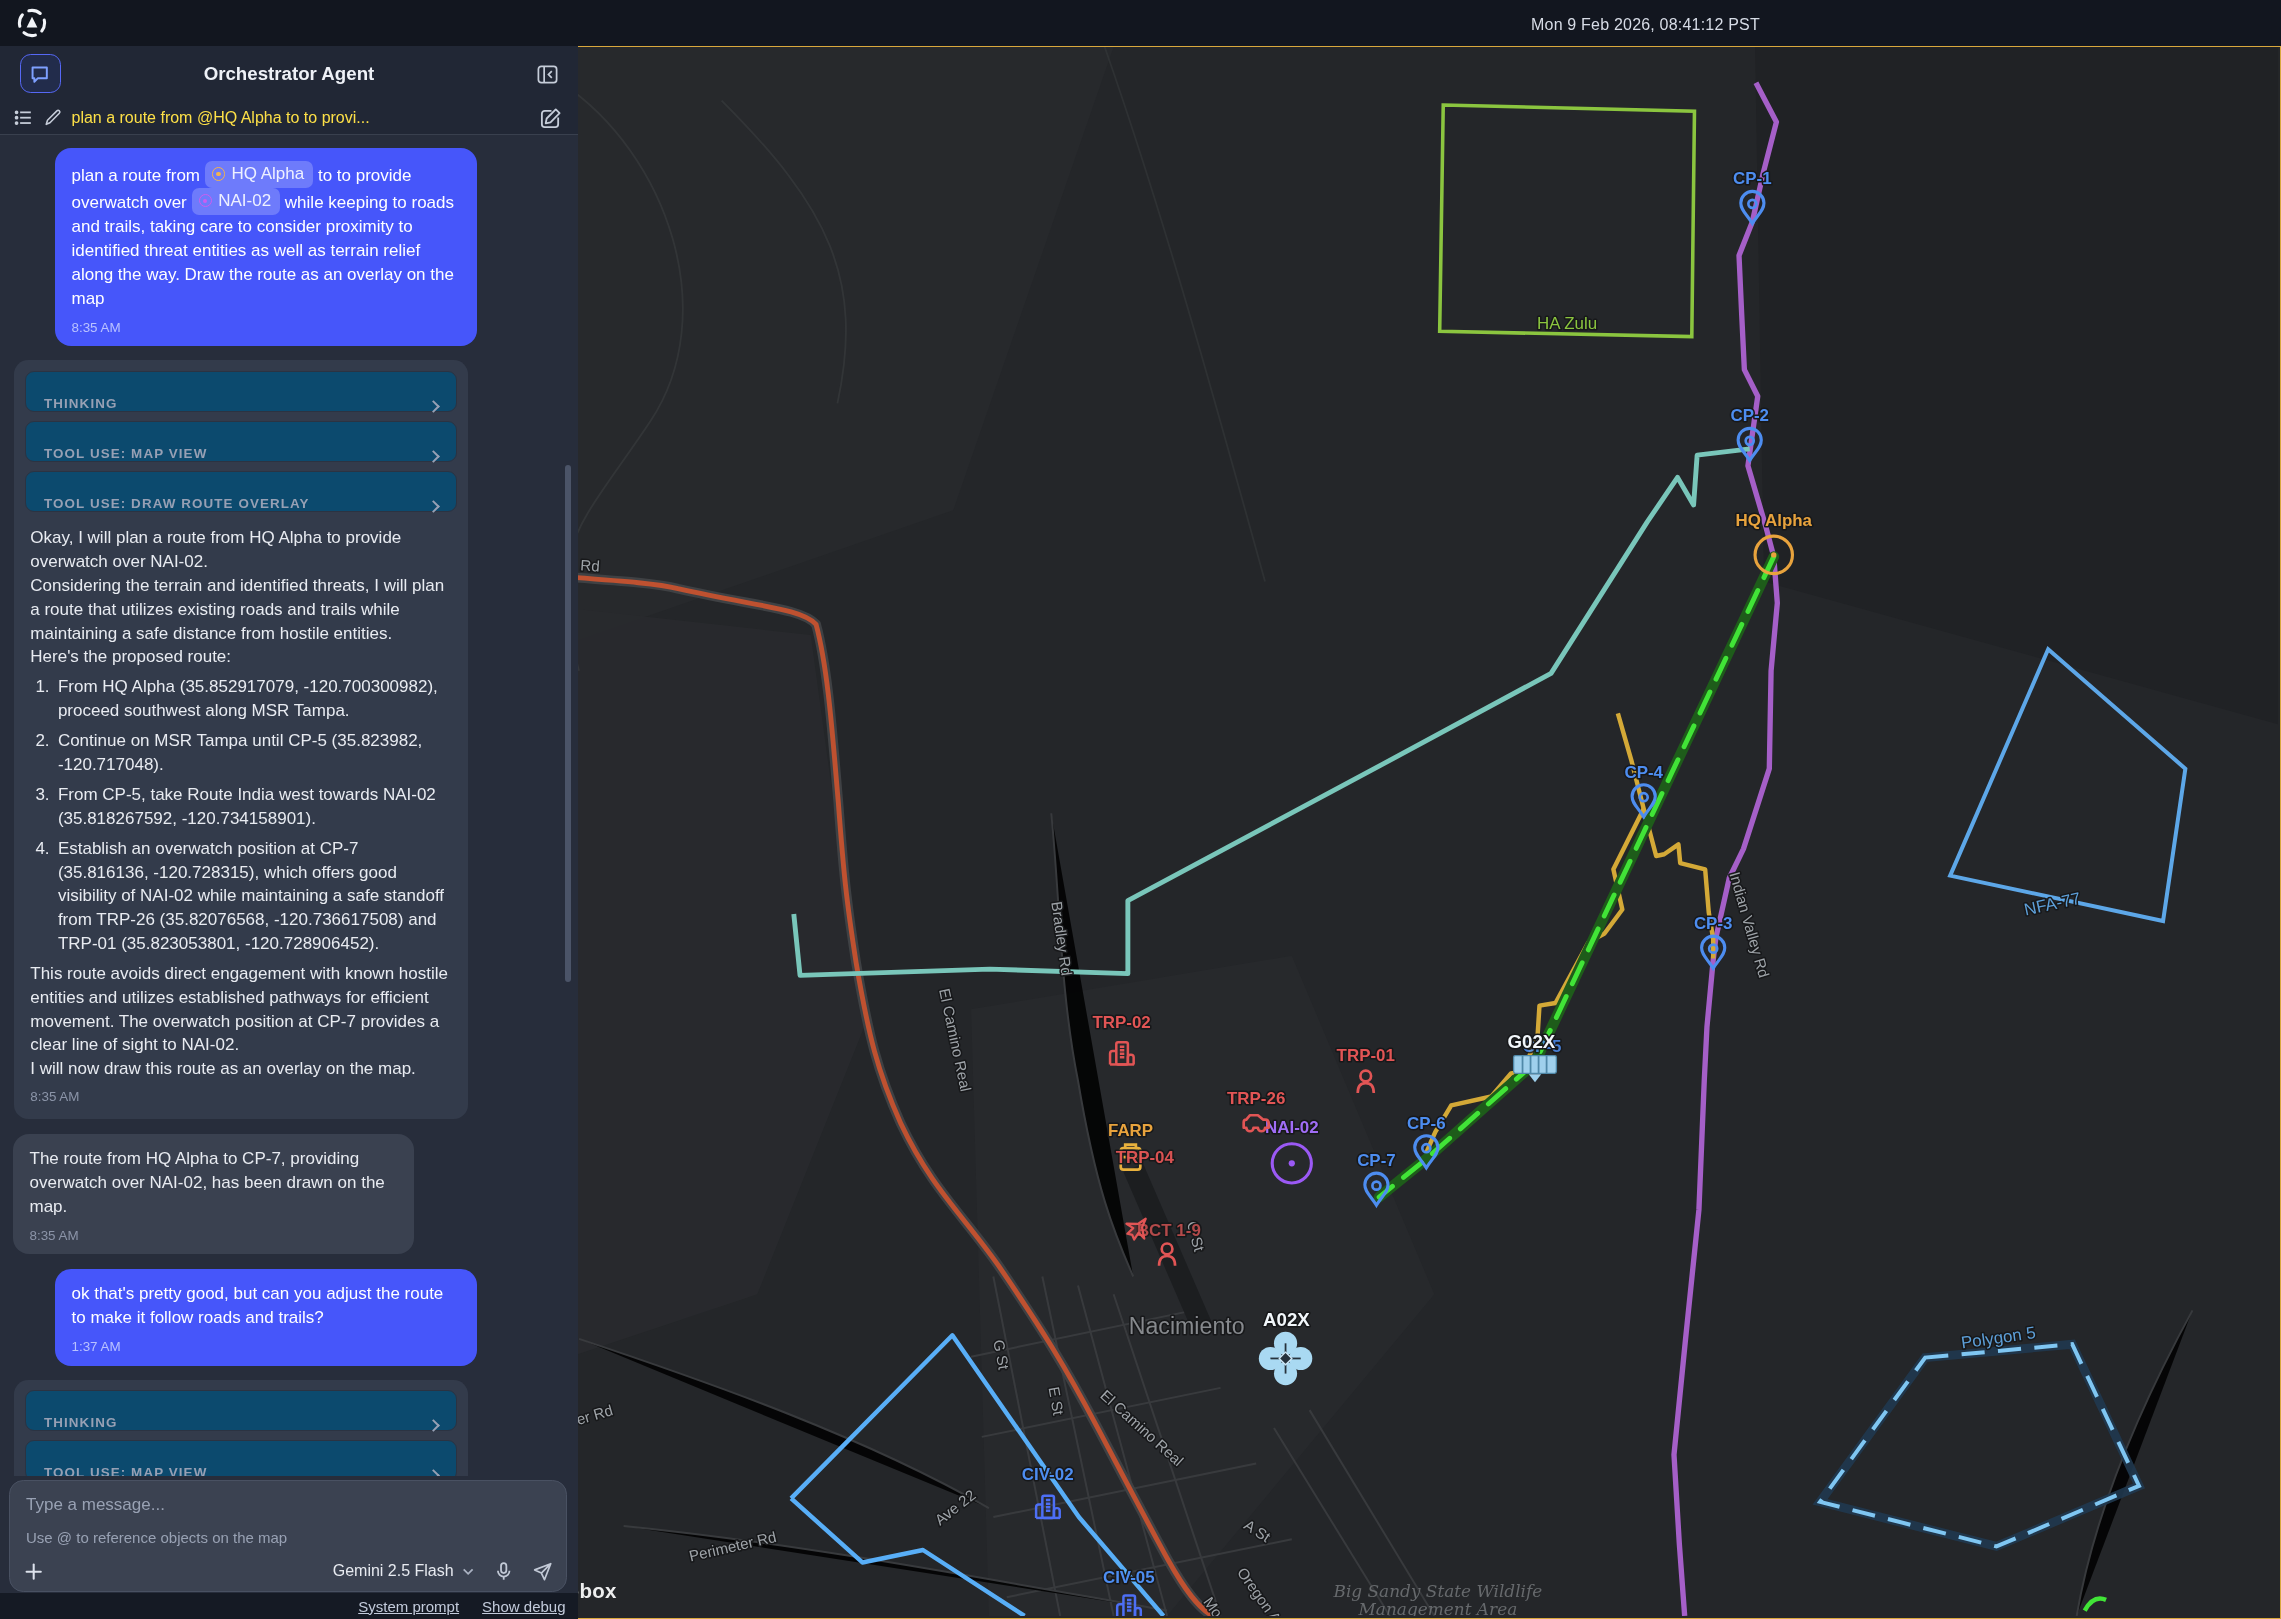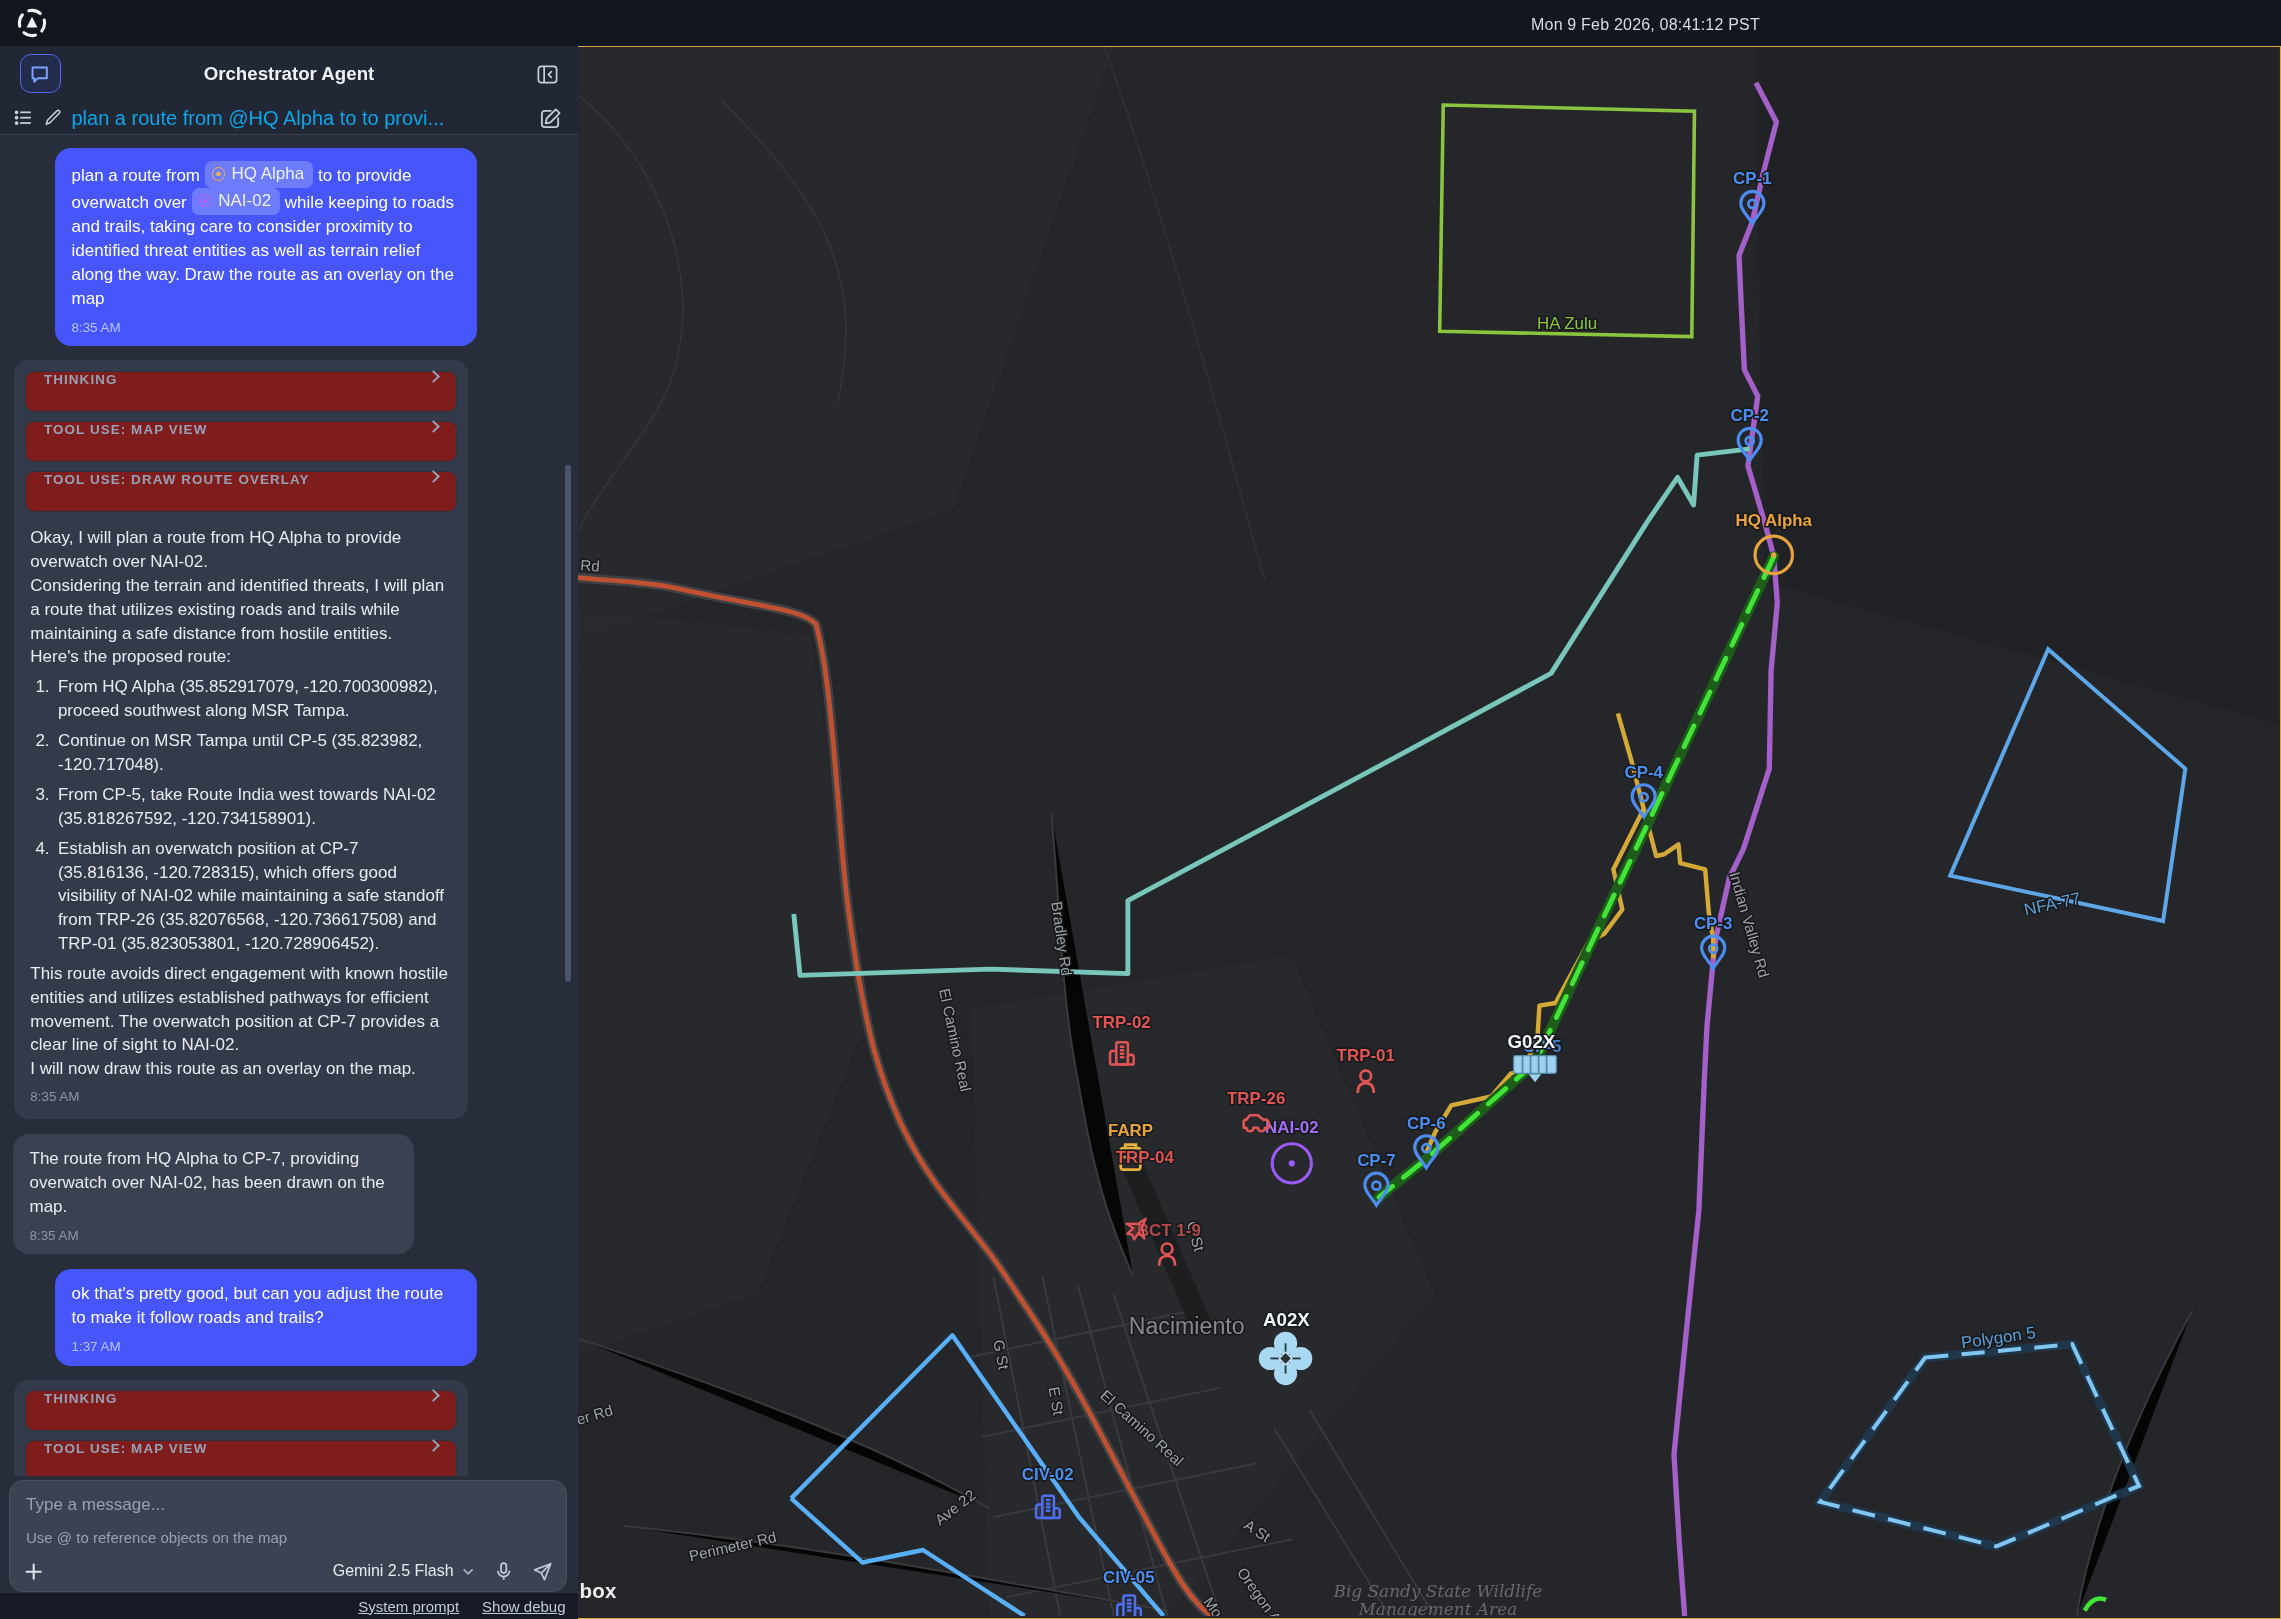--- a/index.html
+++ b/index.html
@@ -12,34 +12,34 @@
 
   
   .sidebar { position:absolute; left:0; top:46px; width:578px; height:1573px; background:#272d3b; z-index:20; }
   .sb-head { position:relative; height:89px; background:#212735; border-bottom:0.9px solid #39404e; }
   .sb-row1 { position:relative; height:55px; display:flex; align-items:center; }
   .chat-mode-btn { position:absolute; left:19.6px; top:8px; width:41px; height:39px; border:1.3px solid #5668f5; border-radius:10.7px; background:#222c4b; display:flex; align-items:center; justify-content:center; }
   .sb-title { width:100%; text-align:center; font-size:18.7px; font-weight:700; color:#eef1f7; }
   .icon-btn { background:none; border:none; cursor:pointer; display:flex; align-items:center; justify-content:center; }
   .collapse-btn { position:absolute; right:14.3px; top:12.5px; width:32px; height:32px; }
   .sb-row2 { position:relative; height:34px; display:flex; align-items:center; padding:0 12.5px; gap:9px; }
-  .conv-title { font-size:20px; color:#0ea5e9; white-space:nowrap; overflow:hidden; flex:1; }
+  .conv-title { font-size:16px; color:#fde047; white-space:nowrap; overflow:hidden; flex:1; }
   .newchat-btn { width:30px; height:27px; }
 
   .messages { position:absolute; left:0; top:89px; bottom:143px; width:489px; overflow:hidden; padding:12.5px 12.5px 0 12.5px; display:flex; flex-direction:column; }
   .msg-user { align-self:flex-end; max-width:422px; background:#4656fa; border-radius:16px; padding:13.4px 17px 9px 17px; color:#fff; font-size:17px; line-height:1.42; margin-bottom:14.3px; }
   .msg-user .time { color:#b9c2ff; }
   .time { font-size:13.4px; color:#8b94a8; margin-top:7.1px; }
   .chip { display:inline-flex; align-items:center; gap:6.2px; background:rgba(255,255,255,.22); border-radius:7.1px; padding:0.9px 9px 1.8px 7.1px; color:#eef1ff; }
   .tgt { width:13.4px; height:13.4px; border:1.8px solid currentColor; border-radius:50%; position:relative; flex:none; }
   .tgt::after { content:''; position:absolute; inset:3.6px; background:currentColor; border-radius:50%; }
   .tgt.amber { color:#f3b34c; } .tgt.violet { color:#cc5df0; }
 
   .turn { background:#333b4b; border-radius:14.3px; padding:10.7px 10.7px 12.5px 10.7px; margin:0 9px 14.3px 1.8px; }
-  .tool-row { height:41px; background:#7f1d1d; border:0.9px solid #2b3342; border-radius:9px; display:flex; align-items:flex-start; justify-content:space-between; padding:0 18px; margin-bottom:9px; }
+  .tool-row { height:41px; background:#0c4a6e; border:0.9px solid #2b3342; border-radius:9px; display:flex; align-items:flex-end; justify-content:space-between; padding:0 18px; margin-bottom:9px; }
   .tool-label { font-size:13.4px; letter-spacing:1.1px; color:#97a0b4; font-weight:600; }
   .chev { width:9px; height:9px; border-right:2.2px solid #97a0b4; border-top:2.2px solid #97a0b4; transform:rotate(45deg); }
   .turn-text { color:#e8ebf1; font-size:17px; line-height:1.40; padding:5.3px 5.3px 0 5.3px; }
   .turn-text p { margin:0; }
   .turn-text ol { margin:3.6px 0 0 0; padding-left:24px; }
   .turn-text li { margin:6.2px 0; padding-left:3.6px; }
   .msg-agent { align-self:flex-start; max-width:401px; background:#3a4150; border-radius:16px; padding:13.4px 17px 9px 17px; color:#e8ebf1; font-size:17px; line-height:1.42; margin-bottom:14.3px; }
 
   .scroll-thumb { position:absolute; right:7.1px; top:419px; width:6.2px; height:517px; background:#4b5468; border-radius:3.6px; }
 

